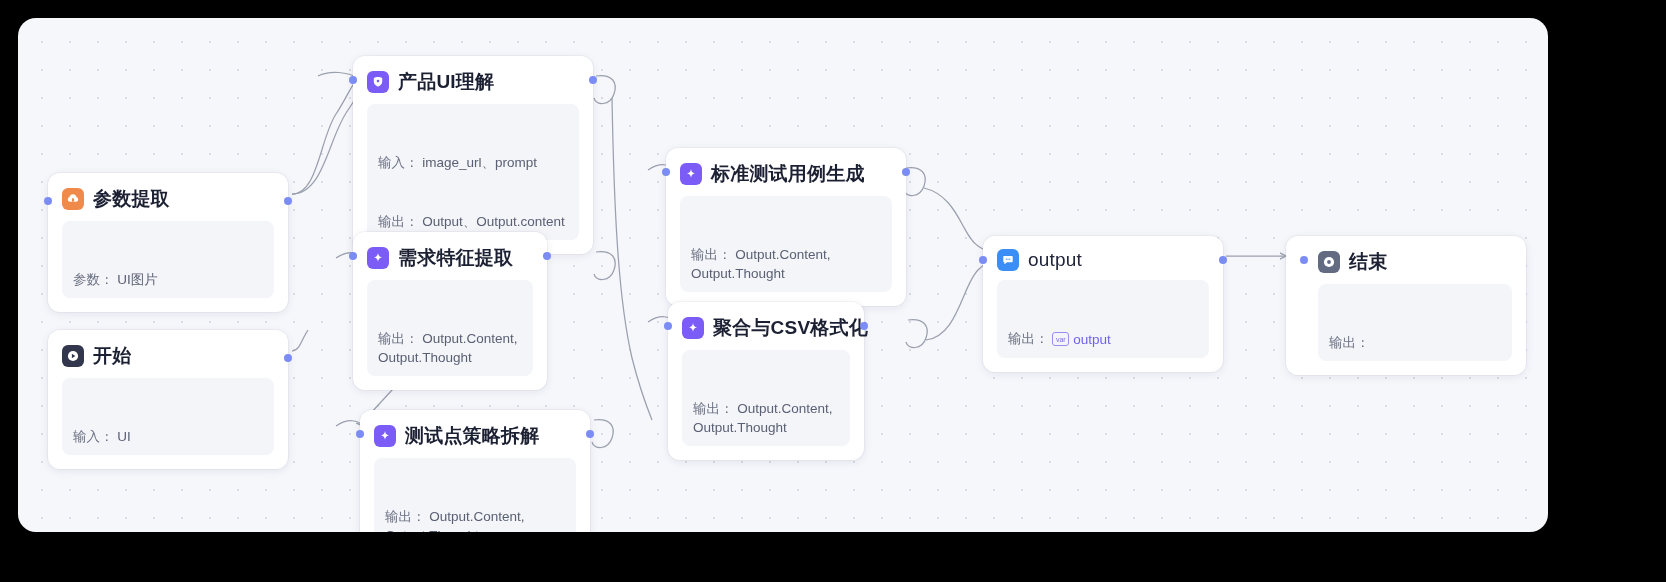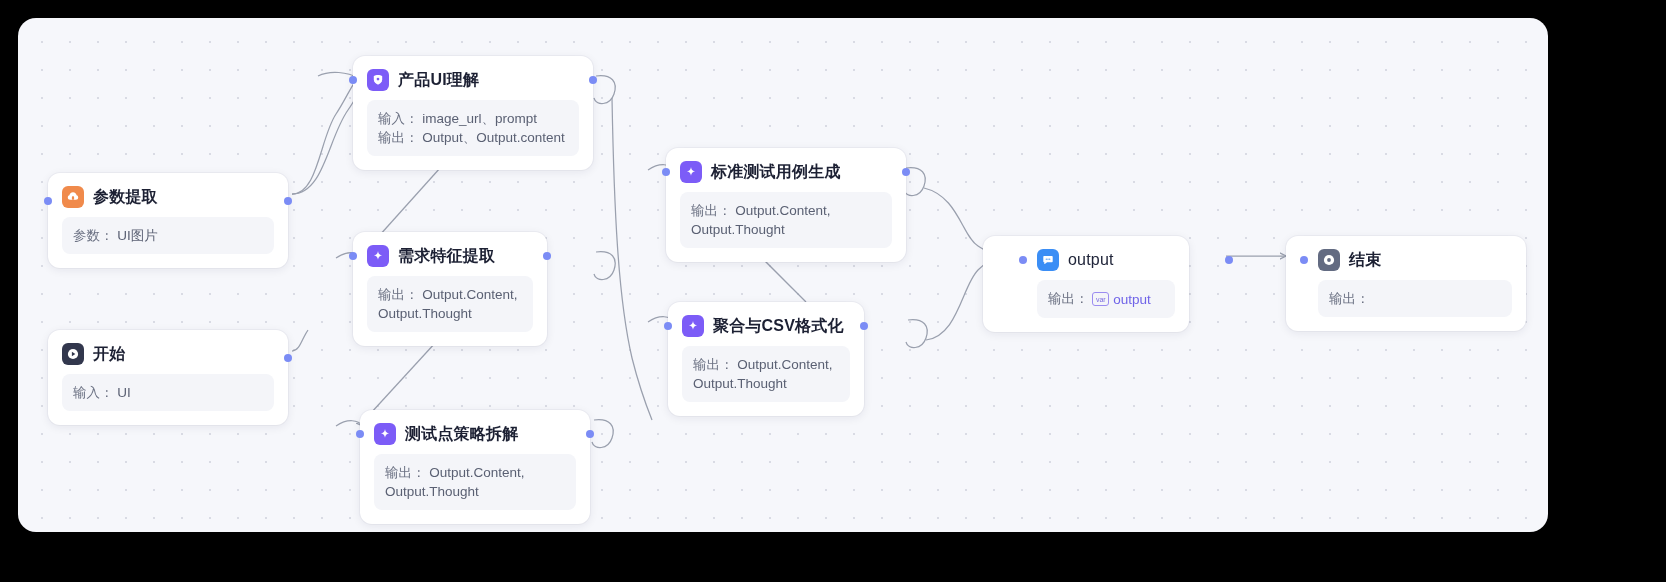--- a/index.html
+++ b/index.html
@@ -36,39 +36,40 @@
     padding: 13px 14px 9px 14px;
   }
   .node-icon {
     width: 22px; height: 22px;
     border-radius: 6px;
     flex: 0 0 22px;
     display: flex; align-items: center; justify-content: center;
   }
   .node-icon svg { display: block; }
   .node-title {
-    font-size: 16px;
+    font-size: 19px;
     font-weight: bold;
     color: #1c2033;
     letter-spacing: 0.2px;
     white-space: nowrap;
   }
   .node-title.plain { font-weight: normal; color: #20253a; }
 
   .node-body {
     margin: 0 14px 14px 14px;
     background: #f4f5f9;
     border-radius: 8px;
     padding: 9px 11px;
   }
   .field-line {
     font-size: 13.5px;
     color: #6b7183;
     line-height: 19px;
     word-break: break-word;
+    margin-top: 40px;
   }
   .field-line .val { color: #5a6073; }
 
   
   .port {
     position: absolute;
     width: 8px; height: 8px;
     border-radius: 50%;
     background: #7b8cf5;
     top: 50%;
@@ -321,21 +322,21 @@
         <span>输出：</span>
         <span class="val">Output.Content, Output.Thought</span>
       </div>
     </div>
     <div class="port-anchor" style="top:20px;">
         <div class="port in"></div>
         <div class="port out"></div>
       </div>
   </div>
 
-  <div class="node" style="left:965px; top:218px; width:206px;padding-left:40px;">
+  <div class="node" style="left:965px; top:218px; width:240px;">
     <div class="node-head">
       <div class="node-icon" style="background:#3b8ef5;">
         <svg width="14" height="14" viewBox="0 0 14 14">
             <path d="M3.3 3.1h7.4c.6 0 1 .45 1 1v4.2c0 .55-.4 1-1 1H6.1l-2.3 1.7c-.25.2-.5 0-.5-.25V9.3c-.6 0-1-.45-1-1V4.1c0-.55.4-1 1-1z" fill="#ffffff"></path>
             <circle cx="5.3" cy="6.2" r="0.62" fill="#3b8ef5"></circle>
             <circle cx="7" cy="6.2" r="0.62" fill="#3b8ef5"></circle>
             <circle cx="8.7" cy="6.2" r="0.62" fill="#3b8ef5"></circle>
           </svg>
       </div>
       <div class="node-title plain">output</div>

